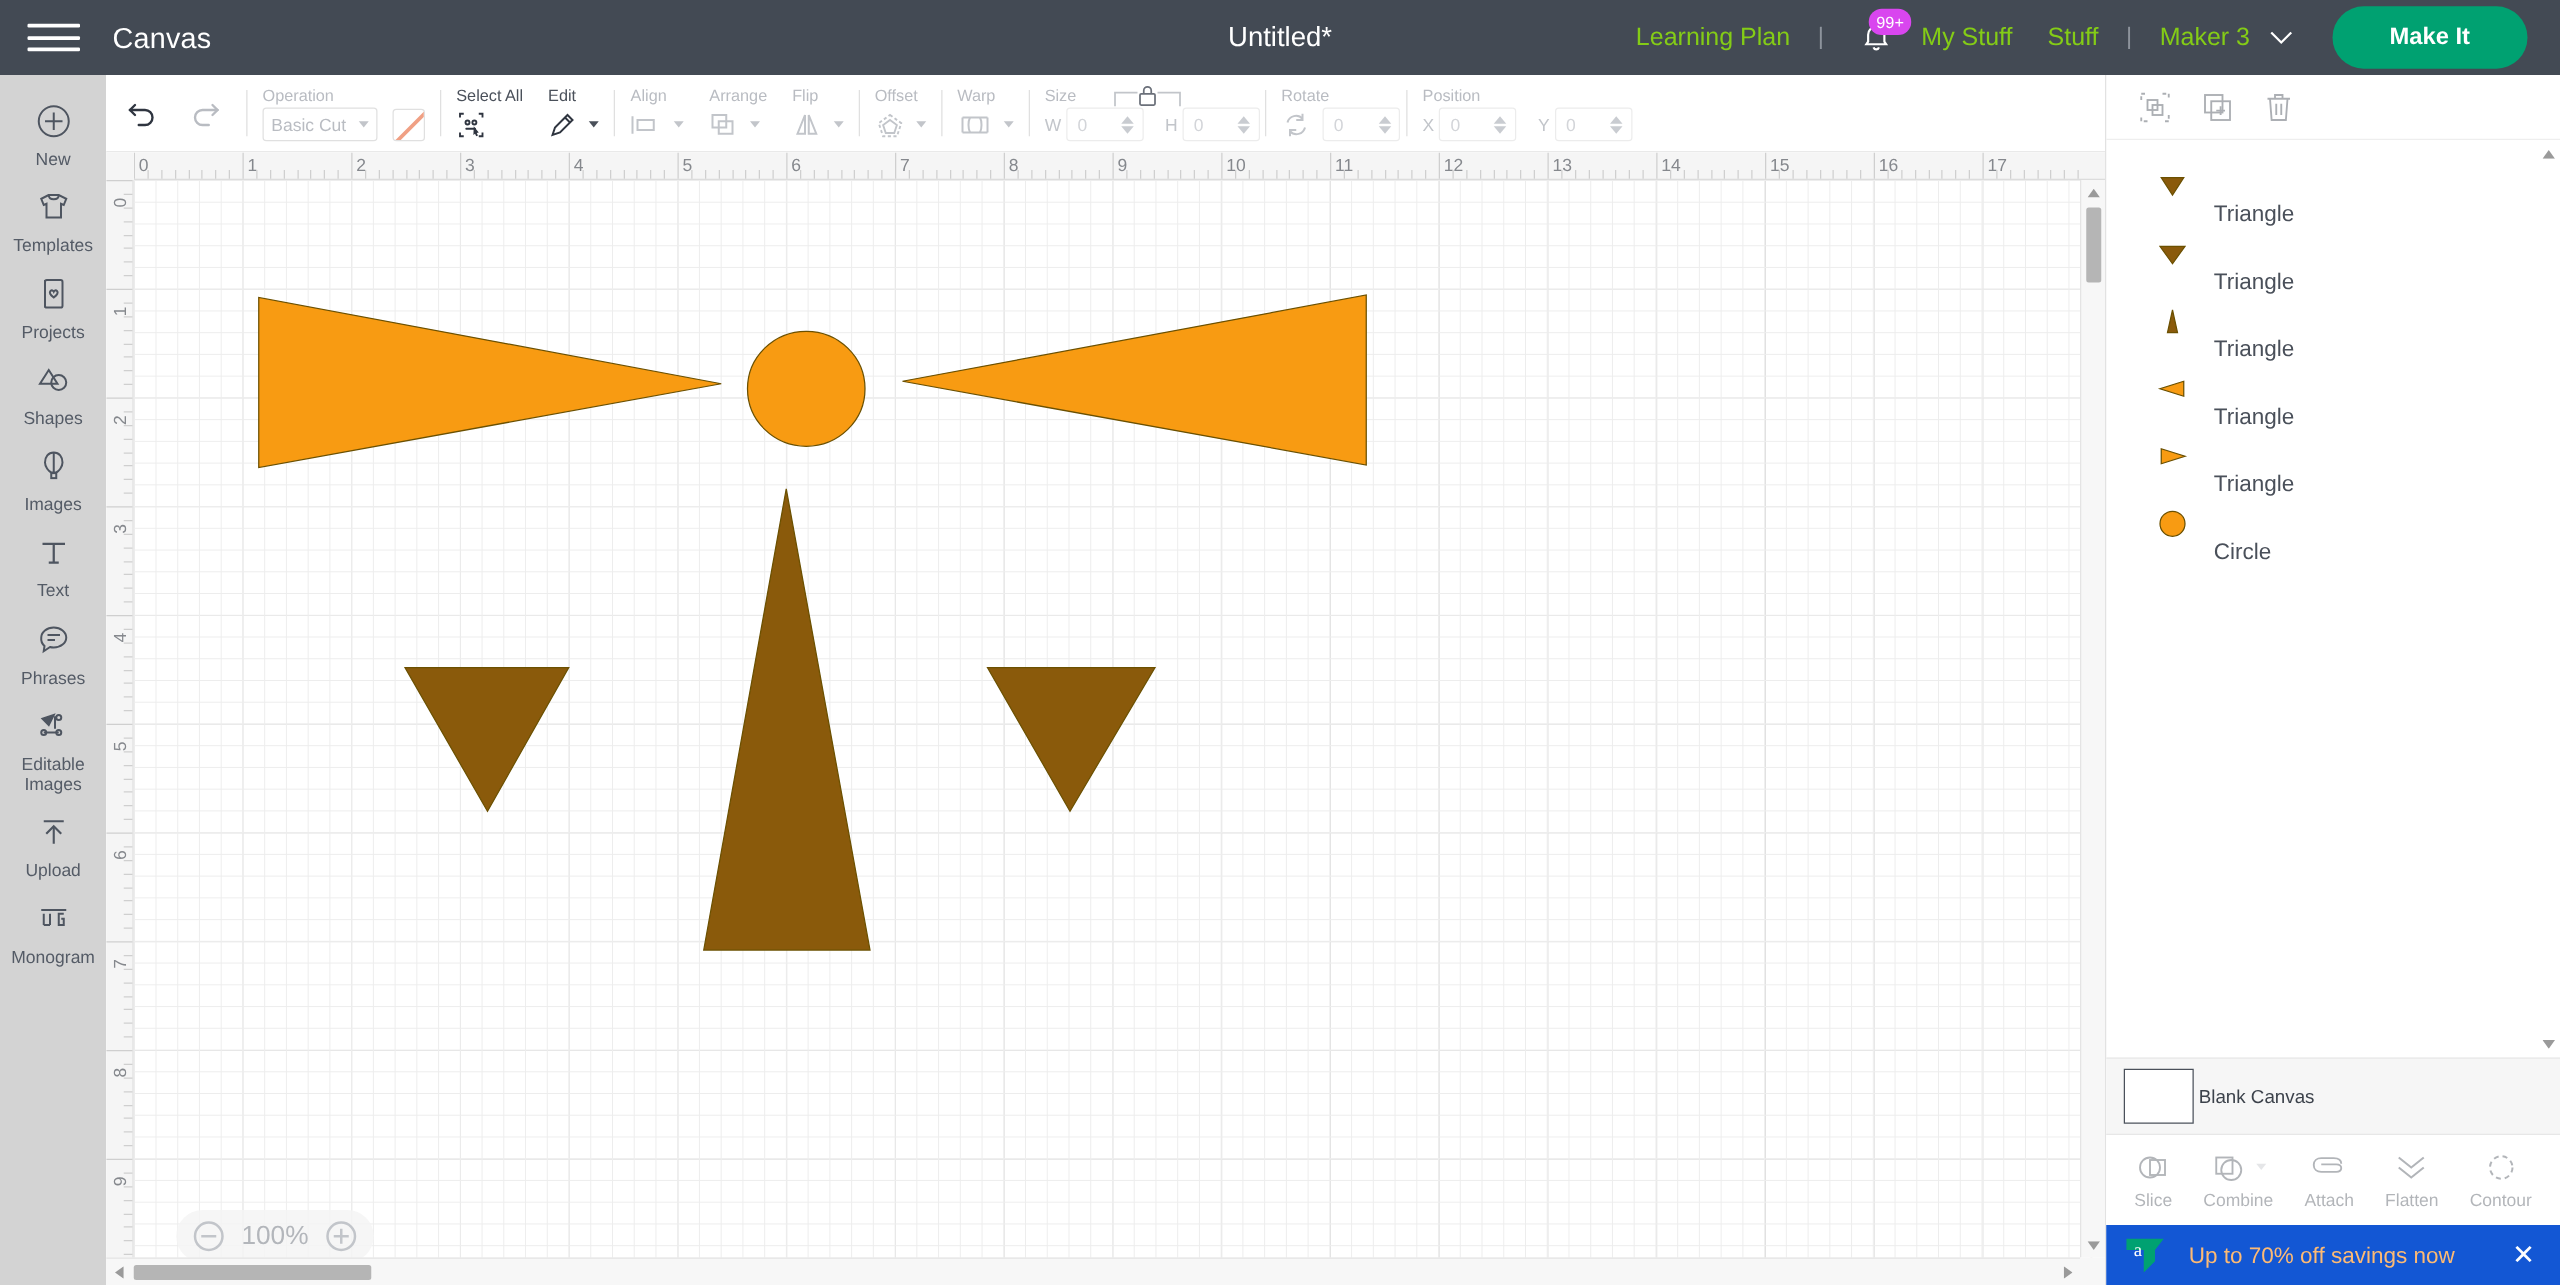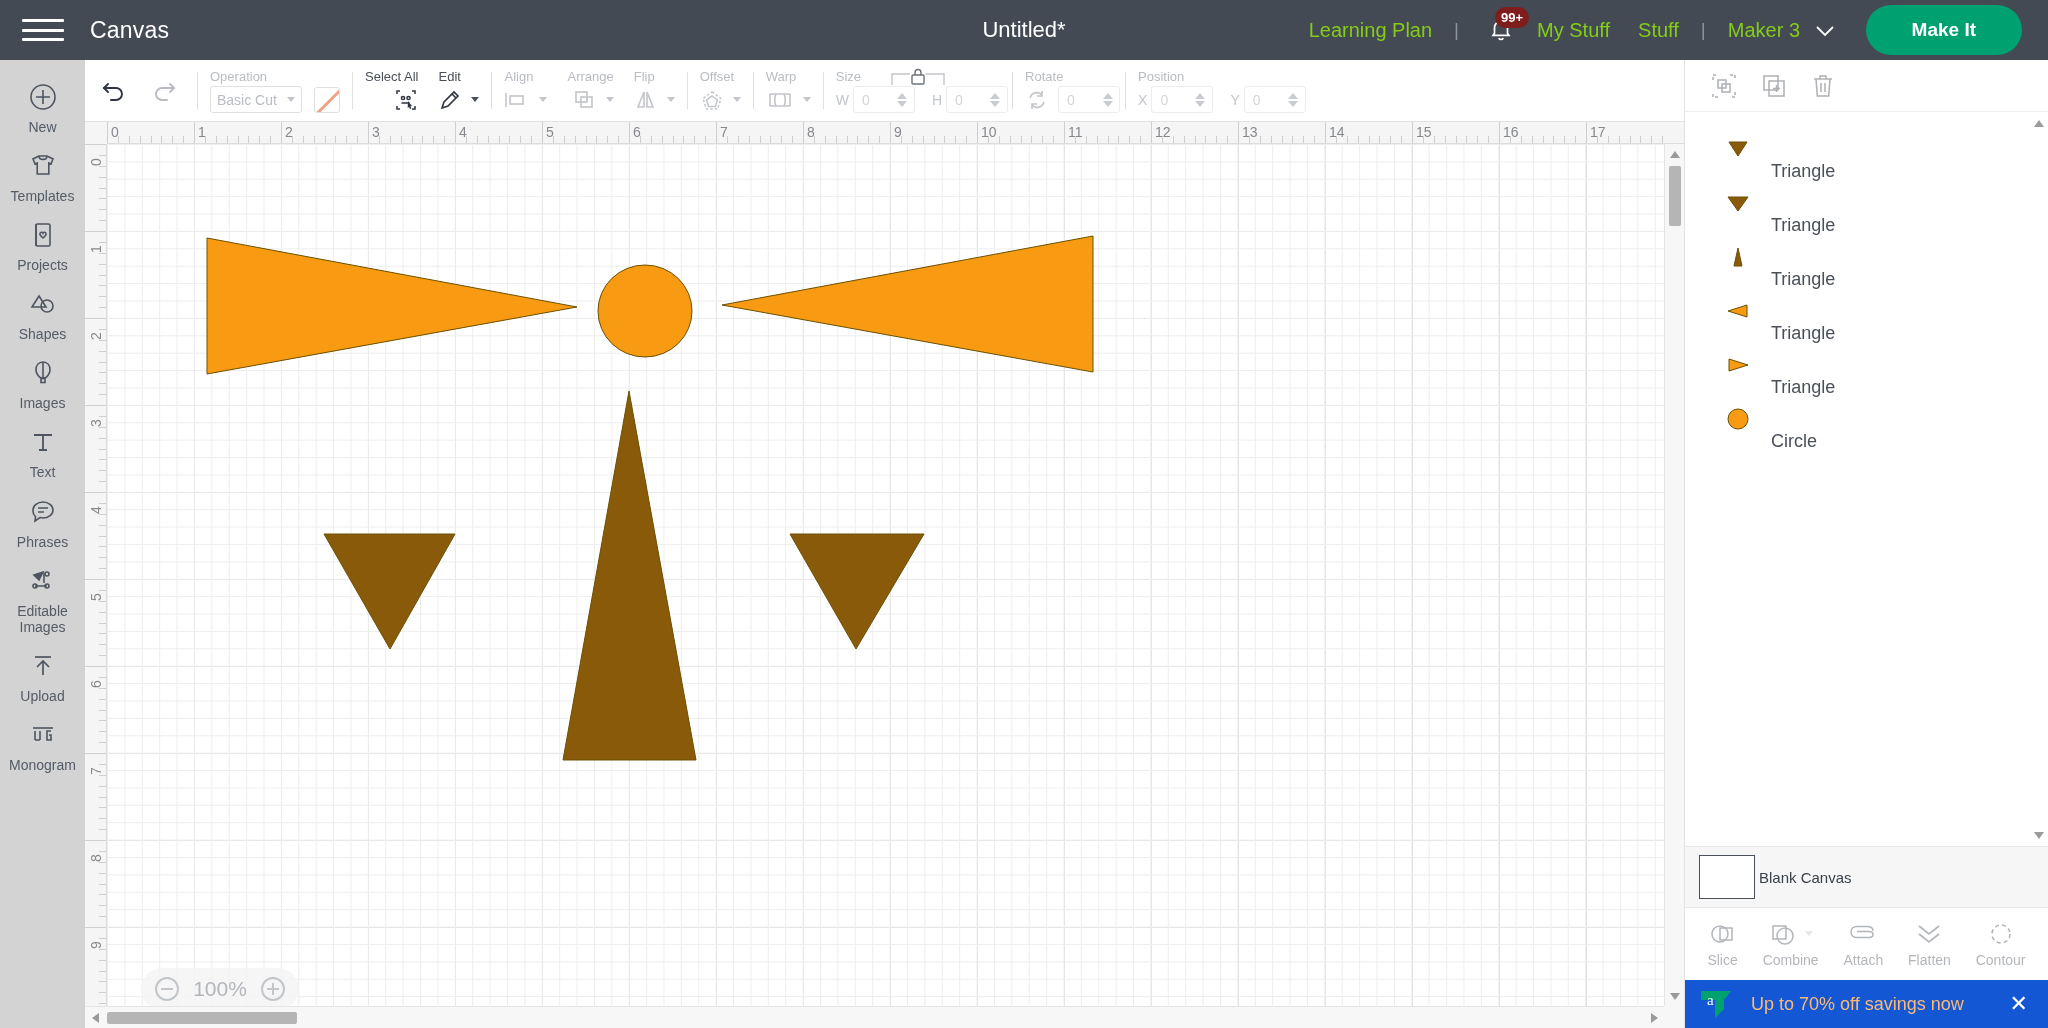--- a/index.html
+++ b/index.html
@@ -23,24 +23,24 @@
   .hamburger { width: 42px; height: 30px; margin-left: 22px; display: flex; flex-direction: column; justify-content: space-between; padding: 4px 0; cursor: pointer; }
   .hamburger span { display: block; height: 3px; background: #fff; border-radius: 1px; }
   .hdr-canvas-label { margin-left: 26px; font-size: 23px; color: #fff; letter-spacing: .2px; }
   .hdr-title { position: absolute; left: 0; right: 0; text-align: center; font-size: 22px; color: #fff; pointer-events: none; }
   .hdr-right { margin-left: auto; display: flex; align-items: center; gap: 0; padding-right: 26px; }
   .hdr-link { font-size: 20px; color: #84cc16; padding: 0 14px; cursor: pointer; white-space: nowrap; }
   .hdr-div { color: #8d939c; font-size: 19px; padding: 0 8px; }
   .bell-wrap { position: relative; width: 40px; height: 40px; display: flex; align-items: center; justify-content: center; margin-left: 14px; margin-right: 2px; cursor: pointer; }
   .bell-badge {
     position: absolute; top: -3px; left: 14px;
-    background: #7f1d1d; color: #fff;
+    background: #d946ef; color: #fff;
     font-size: 13px; line-height: 1;
     border-radius: 11px; padding: 4px 6px 4px 6px;
-    font-weight: 700; min-width: 30px; text-align: center;
+    font-weight: 400; min-width: 30px; text-align: center;
   }
   .chev { display: inline-block; margin-left: 10px; }
   .make-it-btn {
     margin-left: 18px;
     background: #00a171; color: #fff;
     font-size: 19px; font-weight: 700;
     border: none; border-radius: 26px;
     padding: 14px 46px; cursor: pointer;
     white-space: nowrap;
   }
@@ -77,21 +77,21 @@
     background: #fff;
     border-bottom: 1px solid #e2e2e2;
     display: flex; align-items: stretch;
     padding-left: 6px;
     overflow: hidden;
   }
   .tb-sep { width: 1px; background: #e0e0e0; margin: 12px 2px; flex: 0 0 1px; }
   .tb-cell { display: flex; flex-direction: column; justify-content: center; padding: 0 10px; height: 100%; }
   .tb-caption { font-size: 13px; color: #b9bcc2; margin-bottom: 3px; height: 15px; }
   .tb-caption.dark { color: #4a505a; }
-  .tb-row { display: flex; align-items: center; gap: 5px; height: 26px; justify-content: flex-end; }
+  .tb-row { display: flex; align-items: center; gap: 5px; height: 26px; }
   .icon-btn { display: flex; align-items: center; justify-content: center; cursor: pointer; }
   .undo-redo { display: flex; align-items: center; gap: 24px; padding: 0 18px 0 10px; }
   .select-wrap {
     border: 1px solid #e0e0e0; border-radius: 3px;
     height: 27px; width: 92px;
     display: flex; align-items: center; justify-content: space-between;
     padding: 0 6px; color: #b9bcc2; font-size: 14px; cursor: pointer;
     background: #fff;
   }
   .color-chip {

